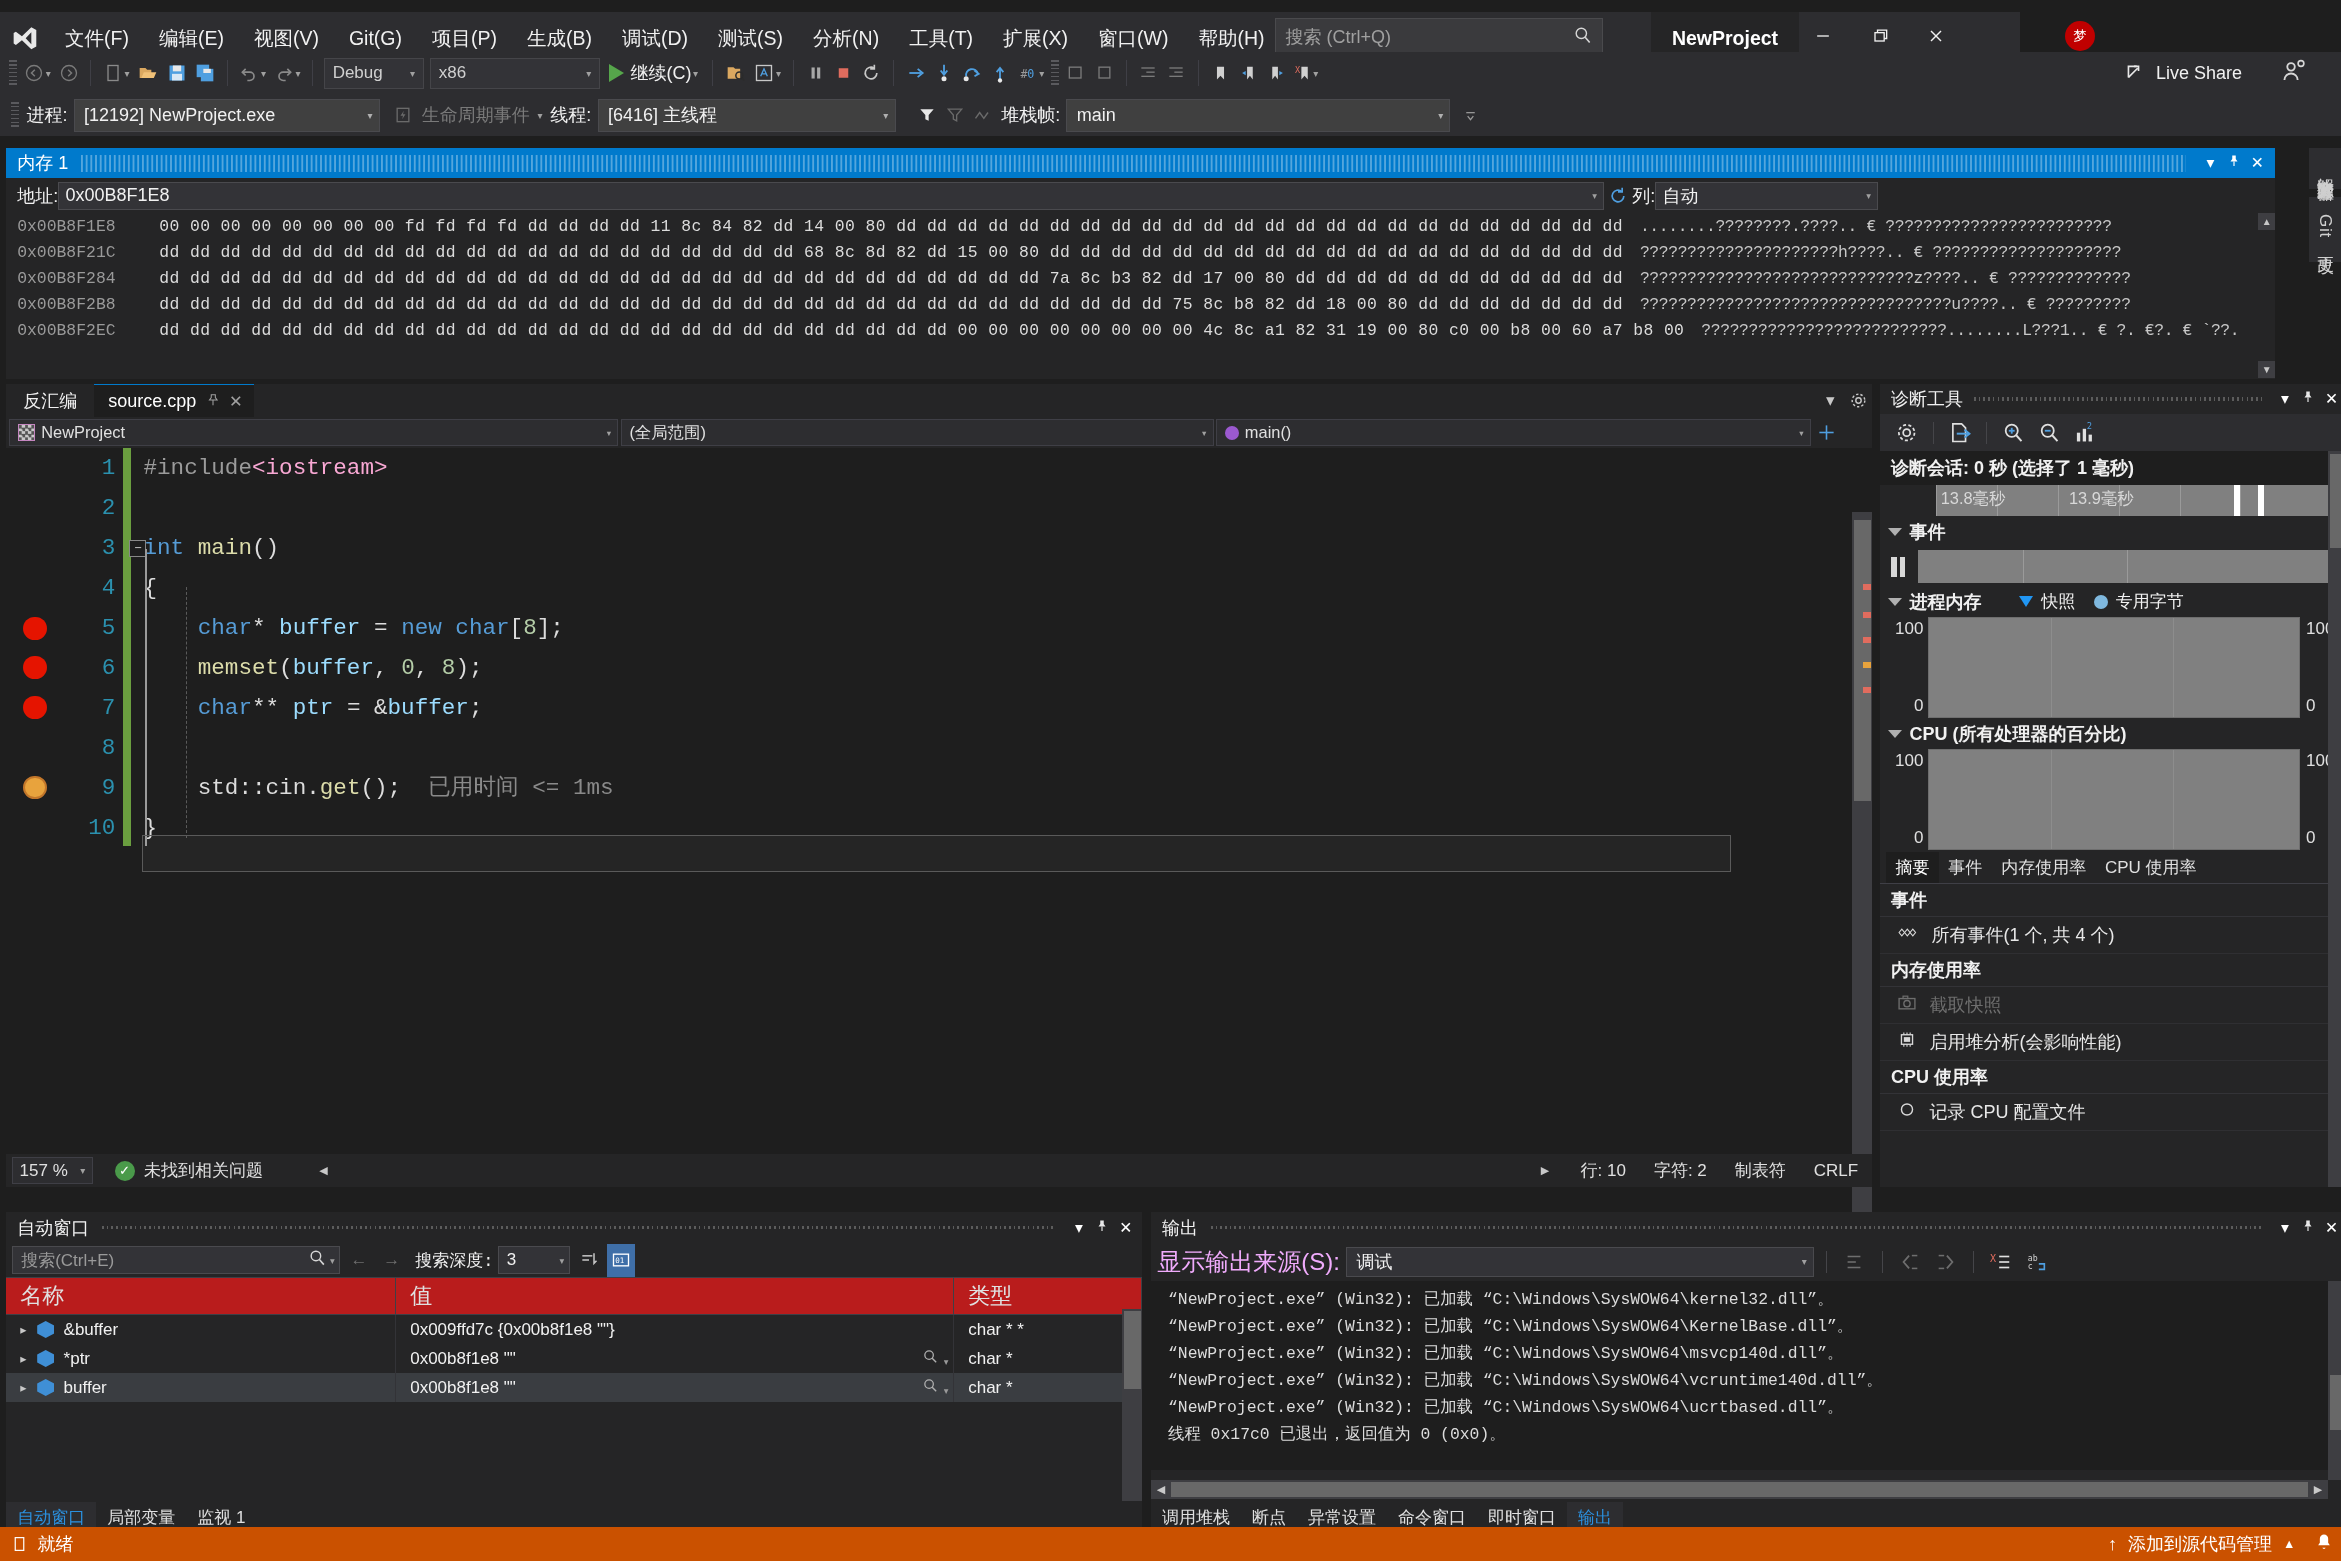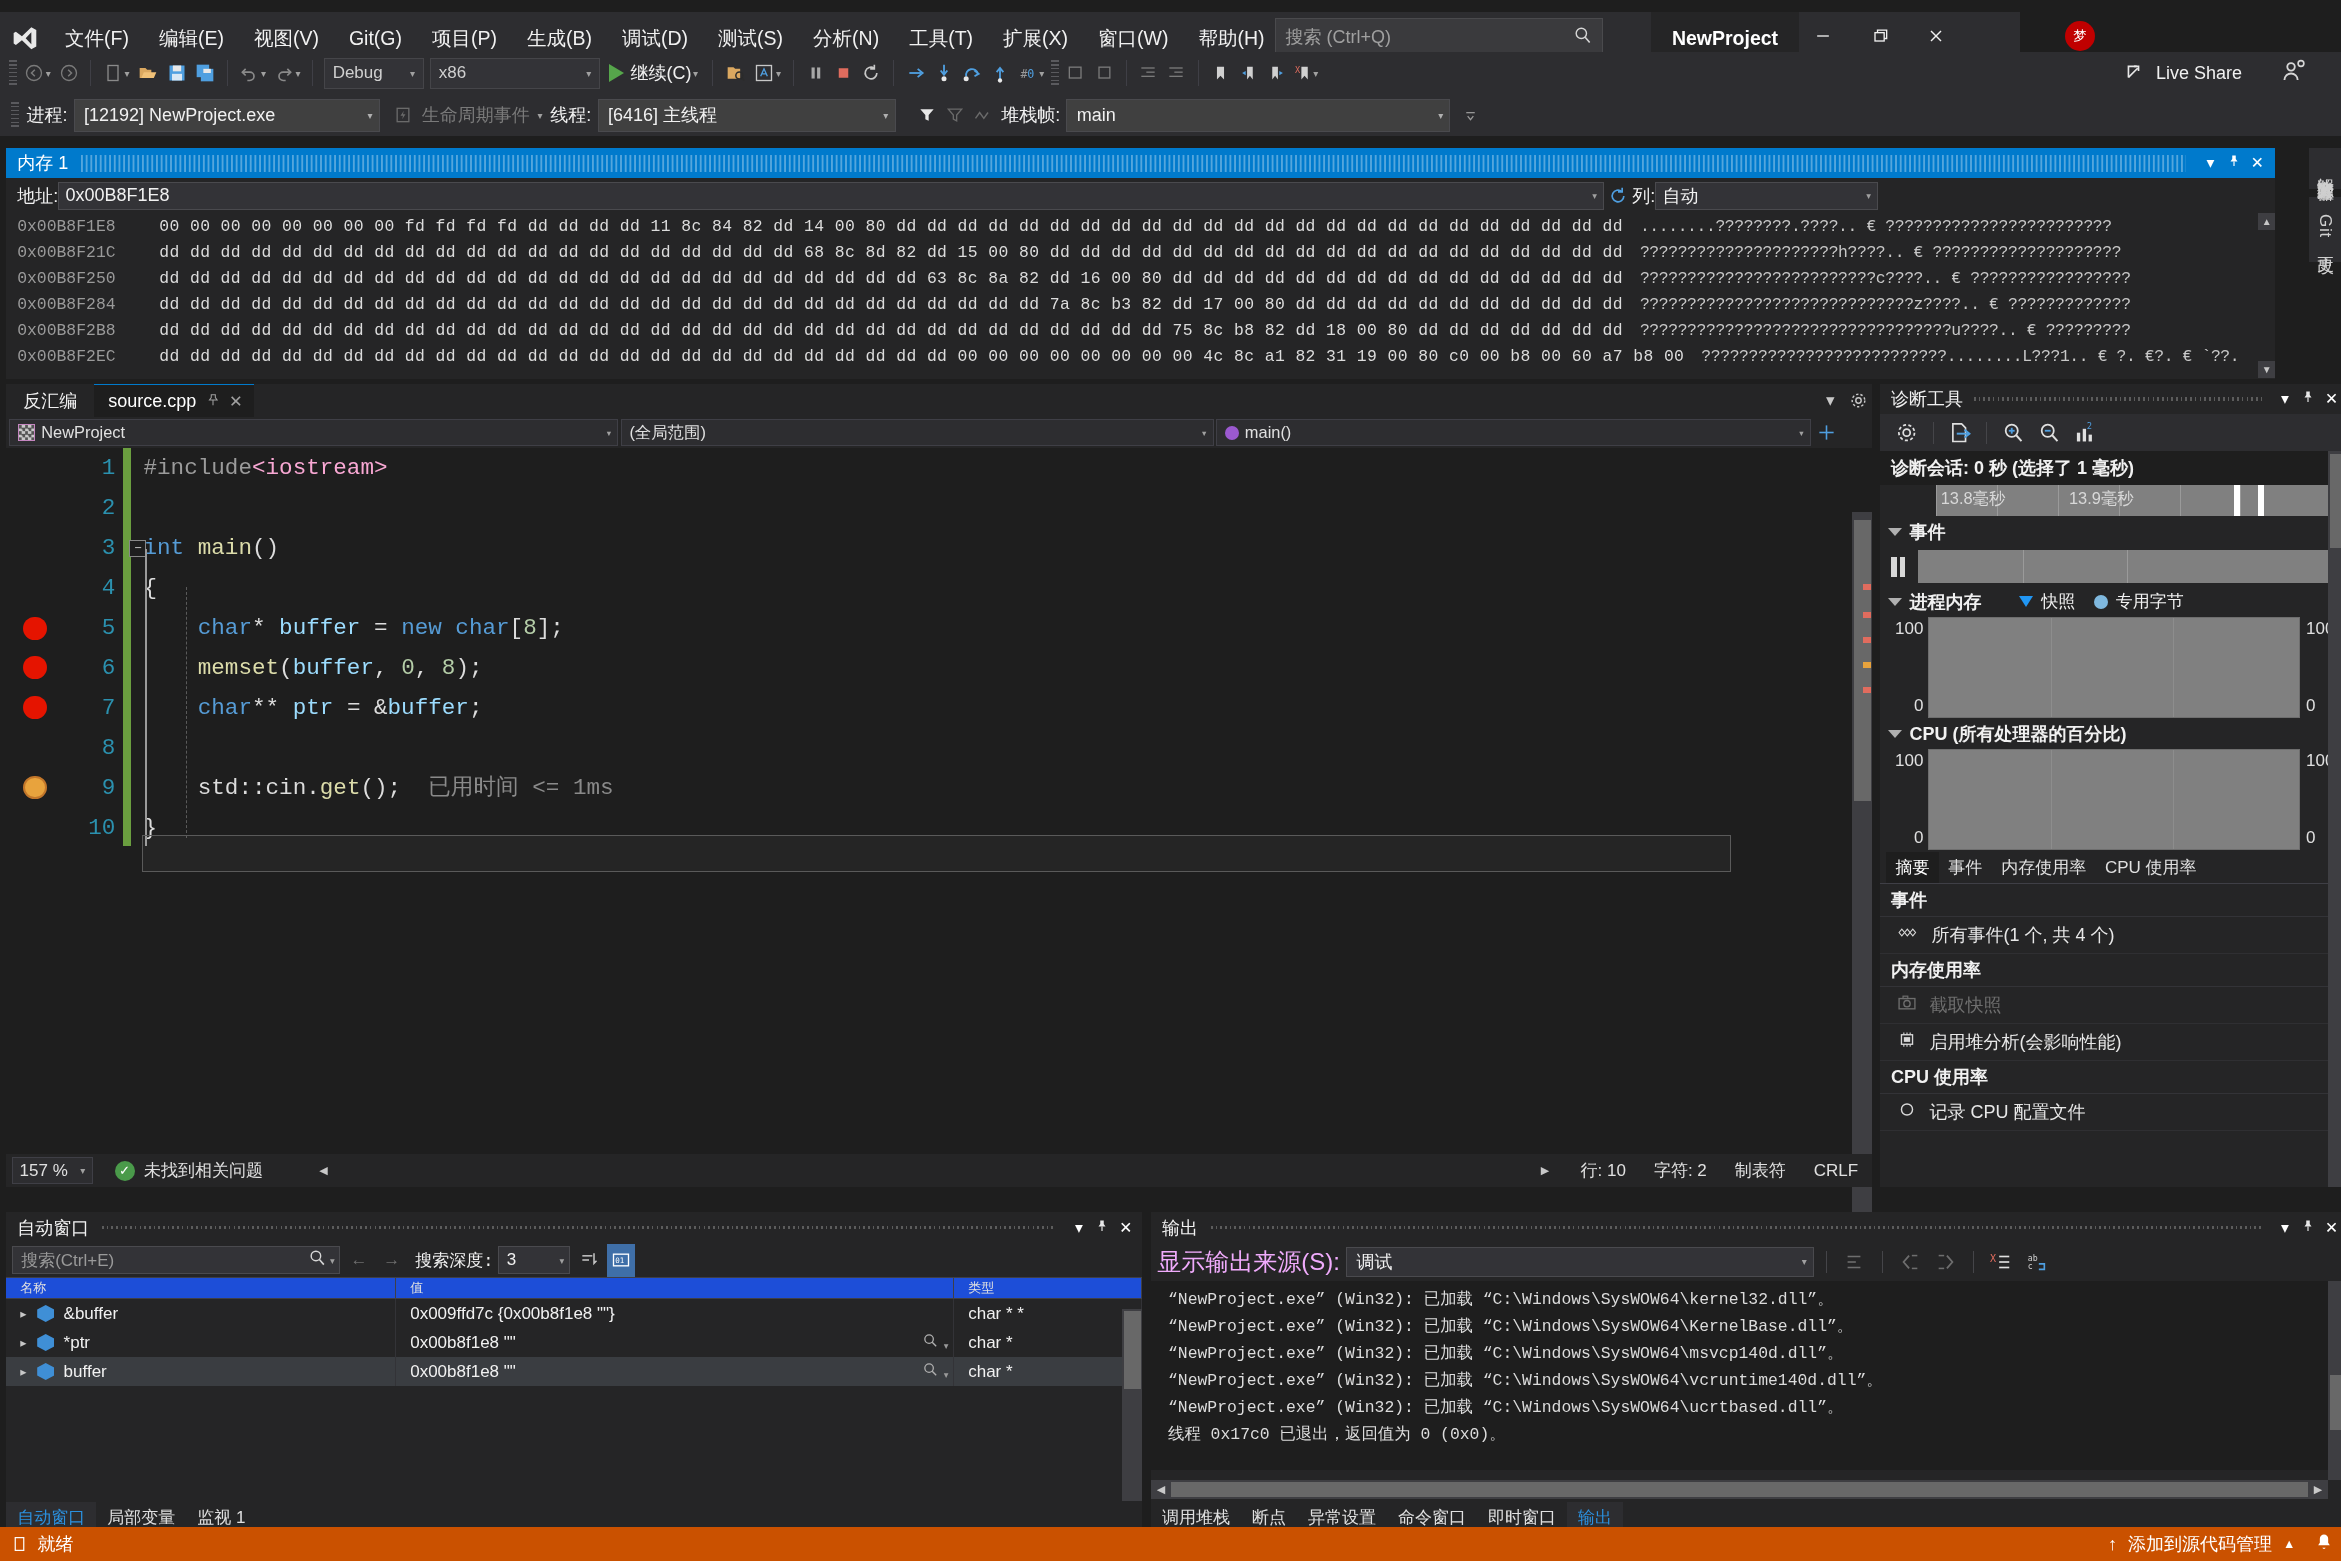--- a/index.html
+++ b/index.html
@@ -286,23 +286,23 @@
     background: repeating-linear-gradient(to right, #5c5c5c 0 1.6px, transparent 1.6px 4.7px); }
   .autos-tb { height: 34px; display: flex; align-items: center; gap: 4.7px; padding: 0 6.2px; }
   .srch {
     width: 328px; height: 28px; background: #333337; border: 0.8px solid #4a4a4e;
     display: flex; align-items: center; padding: 0 4.7px 0 7.8px; font-size: 17px; color: #9a9a9a;
   }
   .srch .ph { flex: 1; }
   .depth-combo { width: 72px; height: 28px; background: #333337; border: 0.8px solid #4a4a4e;
     display: flex; align-items: center; padding: 0 4.7px 0 7.8px; font-size: 17px; color: #f1f1f1; }
   .depth-combo .cv { flex: 1; }
-  .tbl-head { height: 22px; display: flex; background: #1d4ed8;
+  .tbl-head { height: 38px; display: flex; background: #b91c1c;
     border-top: 0.8px solid #3f3f46; border-bottom: 0.8px solid #3f3f46;
-    font-size: 13px; color: #e0e0e0; }
+    font-size: 22px; color: #e0e0e0; }
   .th { display: flex; align-items: center; padding-left: 14px; border-right: 0.8px solid #3f3f46; }
   .tr { height: 29px; display: flex; align-items: center; font-size: 17px; color: #f1f1f1; }
   .tr.sel { background: #3a3d41; }
   .td { display: flex; align-items: center; height: 29px; padding-left: 14px;
     border-right: 0.8px solid #333337; overflow: hidden; white-space: nowrap; }
   .expander { width: 17px; color: #c8c8c8; font-size: 12.5px; }
   .cube { width: 17px; height: 17px; background: #3f8fd6; margin-right: 9.4px;
     clip-path: polygon(50% 0, 100% 27%, 100% 73%, 50% 100%, 0 73%, 0 27%); flex: none; }
   .magn { color: #9a9a9a; font-size: 15.6px; margin-left: auto; padding-right: 4.7px; }
   .autos-vscroll { position: absolute; right: 0; top: 97px; width: 20px; bottom: 31px; background: #3e3e42; }
@@ -696,25 +696,20 @@
           <span class="maddr">0x00B8F1E8</span>
           <span class="mhex">00 00 00 00 00 00 00 00 fd fd fd fd dd dd dd dd 11 8c 84 82 dd 14 00 80 dd dd dd dd dd dd dd dd dd dd dd dd dd dd dd dd dd dd dd dd dd dd dd dd</span>
           <span class="mascii">........????????.????.. € ????????????????????????</span>
         </div>
         <div class="memrow">
           <span class="maddr">0x00B8F21C</span>
           <span class="mhex">dd dd dd dd dd dd dd dd dd dd dd dd dd dd dd dd dd dd dd dd dd 68 8c 8d 82 dd 15 00 80 dd dd dd dd dd dd dd dd dd dd dd dd dd dd dd dd dd dd dd</span>
           <span class="mascii">?????????????????????h????.. € ????????????????????</span>
         </div>
         <div class="memrow">
-          <span class="maddr">0x00B8F250</span>
-          <span class="mhex">dd dd dd dd dd dd dd dd dd dd dd dd dd dd dd dd dd dd dd dd dd dd dd dd dd 63 8c 8a 82 dd 16 00 80 dd dd dd dd dd dd dd dd dd dd dd dd dd dd dd</span>
-          <span class="mascii">?????????????????????????c????.. € ?????????????????</span>
-        </div>
-        <div class="memrow">
           <span class="maddr">0x00B8F284</span>
           <span class="mhex">dd dd dd dd dd dd dd dd dd dd dd dd dd dd dd dd dd dd dd dd dd dd dd dd dd dd dd dd dd 7a 8c b3 82 dd 17 00 80 dd dd dd dd dd dd dd dd dd dd dd</span>
           <span class="mascii">?????????????????????????????z????.. € ?????????????</span>
         </div>
         <div class="memrow">
           <span class="maddr">0x00B8F2B8</span>
           <span class="mhex">dd dd dd dd dd dd dd dd dd dd dd dd dd dd dd dd dd dd dd dd dd dd dd dd dd dd dd dd dd dd dd dd dd 75 8c b8 82 dd 18 00 80 dd dd dd dd dd dd dd</span>
           <span class="mascii">?????????????????????????????????u????.. € ?????????</span>
         </div>
         <div class="memrow">

